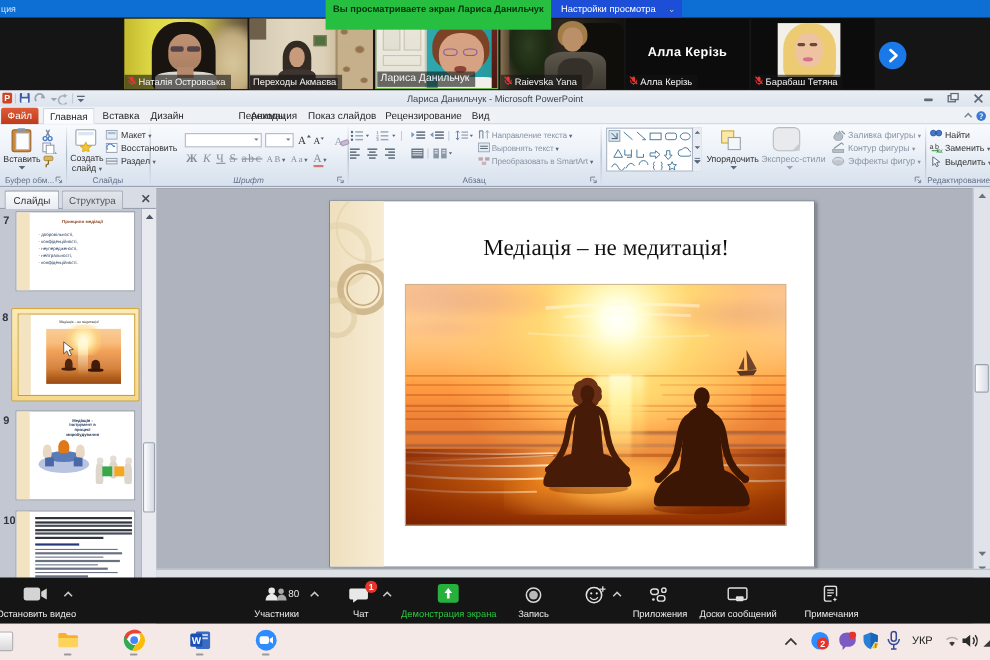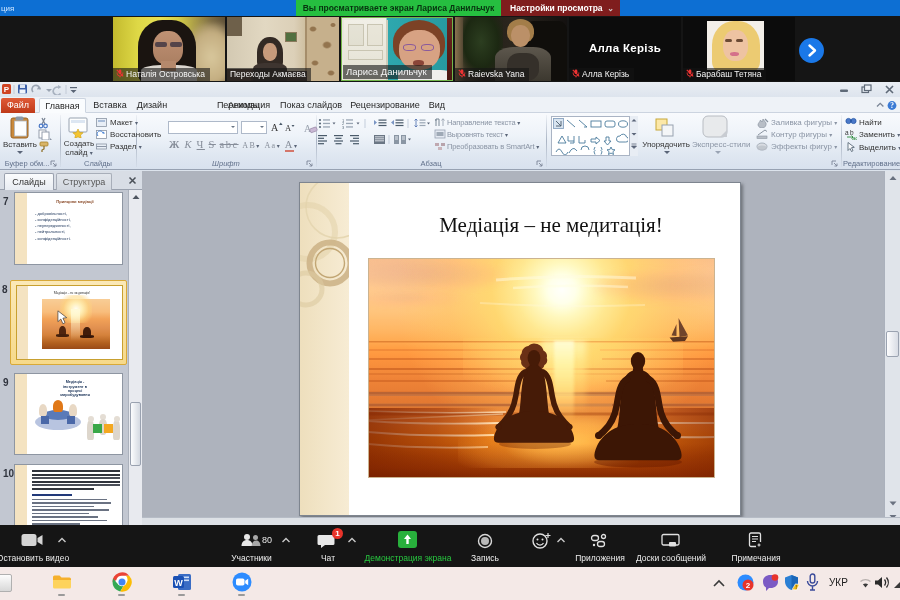--- a/index.html
+++ b/index.html
@@ -3,22 +3,22 @@
 <meta charset="utf-8">
 <style>
 * { margin:0; padding:0; box-sizing:border-box; }
 html,body { width:900px; height:600px; overflow:hidden; }
 body { font-family:"Liberation Sans", sans-serif; position:relative; background:#000; }
 .abs { position:absolute; }
 
 
 #topbar { left:0; top:0; width:900px; height:16px; background:#0d6fd3; z-index:30; }
 #topbar .lefttxt { left:1px; top:4px; color:#cfe6ff; font-size:8px; }
-#greenmsg { left:296px; top:0; width:205px; height:16px; background:#26bf40; color:#07330f; font-weight:bold; font-size:8.5px; text-align:center; line-height:16px; }
-#viewset { left:501px; top:0; width:119px; height:16px; background:#7f1d1d; color:#fff; font-weight:bold; font-size:8.5px; line-height:16px; padding-left:9px; }
+#greenmsg { left:296px; top:0; width:205px; height:27px; background:#26bf40; color:#07330f; font-weight:bold; font-size:8.5px; text-align:center; line-height:16px; }
+#viewset { left:501px; top:0; width:119px; height:16px; background:#1d4ed8; color:#fff; font-weight:normal; font-size:8.5px; line-height:16px; padding-left:9px; }
 #viewset .chev { position:absolute; right:6px; top:1px; color:#ccc; font-size:8px; }
 
 
 #strip { left:0; top:16px; width:900px; height:66px; background:#151515; z-index:25; }
 .tile { position:absolute; top:1px; height:64px; width:112px; overflow:hidden; background:#111; }
 .vlabel { position:absolute; left:0; bottom:0; height:13px; background:rgba(20,20,20,0.6); color:#f5f5f5; font-size:8.5px; line-height:13px; padding:0 5px 0 3px; white-space:nowrap; }
 .vlabel svg { vertical-align:-1px; margin-right:2px; }
 
 
 #ppt { left:0; top:82px; width:900px; height:89px; background:#dce3ec; z-index:10; }
@@ -173,20 +173,21 @@
       <rect x="17.5" y="5.5" width="6" height="4" fill="#f0f4fa"></rect>
       <path d="M31 8 a4 4 0 1 1 7 -2.5" stroke="#9aa4b2" stroke-width="1.6" fill="none"></path>
       <path d="M36.5 2 l2.5 3 l-4 0.4 z" fill="#9aa4b2"></path>
       <path d="M44 5 l3 3 l3 -3" fill="#9aa4b2"></path>
       <path d="M57 3.5 a4 4 0 1 0 1.5 6" stroke="#a8b2c0" stroke-width="1.6" fill="none"></path>
       <path d="M56 1 l3.4 2 l-3.2 2 z" fill="#a8b2c0"></path>
       <line x1="64" y1="1" x2="64" y2="10" stroke="#c2cad6" stroke-width="1"></line>
       <rect x="68" y="3" width="7" height="1.2" fill="#5a6576"></rect>
       <path d="M68.5 6 l3 3 l3 -3 z" fill="#5a6576"></path>
     </svg>
+    <div class="title">Лариса Данильчук  -  Microsoft PowerPoint</div>
 
     <svg class="abs" style="left:838px;top:2px;" width="62" height="11" viewBox="0 0 62 11">
       <rect x="2" y="5.5" width="8" height="2.5" rx="1" fill="#5f6a78"></rect>
       <rect x="24" y="3" width="6.5" height="5.5" fill="none" stroke="#5f6a78" stroke-width="1.2"></rect>
       <rect x="26.5" y="1" width="6.5" height="5.5" fill="#eef2f7" stroke="#5f6a78" stroke-width="1.2"></rect>
       <path d="M48 2 l7 7 M55 2 l-7 7" stroke="#5f6a78" stroke-width="1.6"></path>
     </svg>
   </div>
   <div class="abs" id="tabrow">
     <div class="tab" style="left:1px;width:34px;background:linear-gradient(#e05a37,#bf3a19);color:#fff;border-radius:2px 2px 0 0;">Файл</div>

